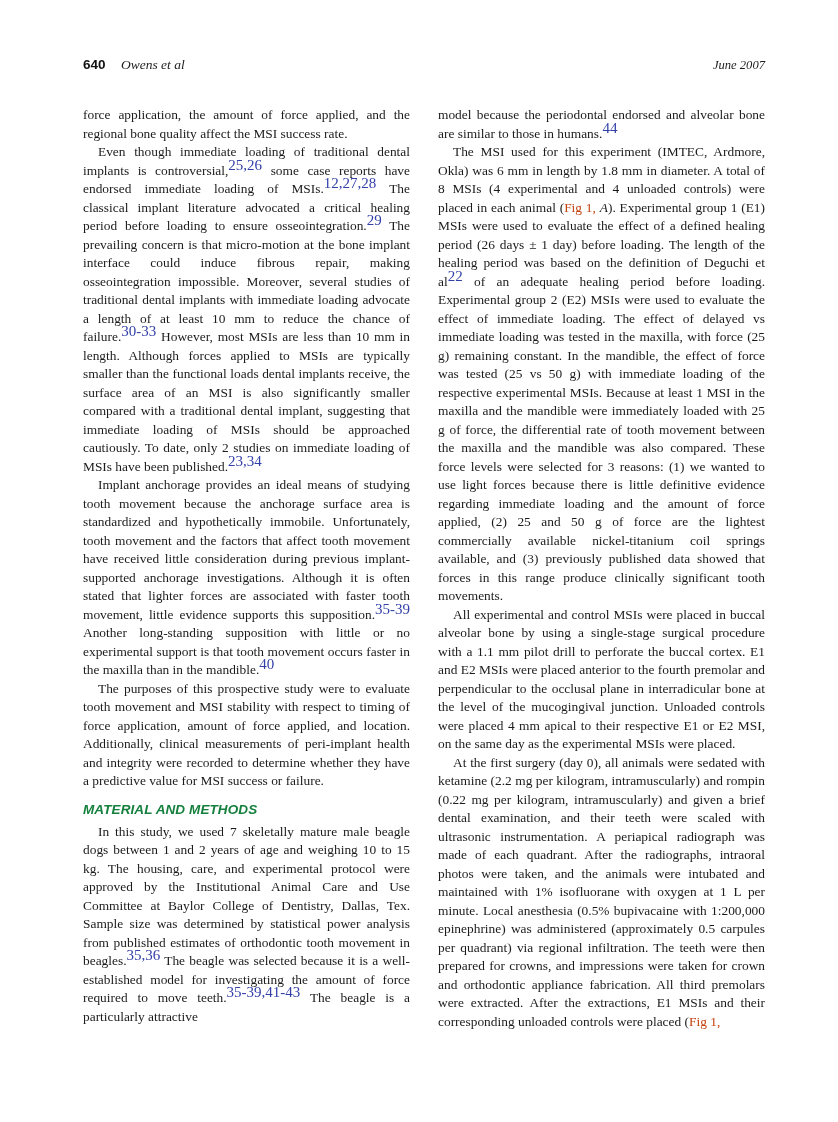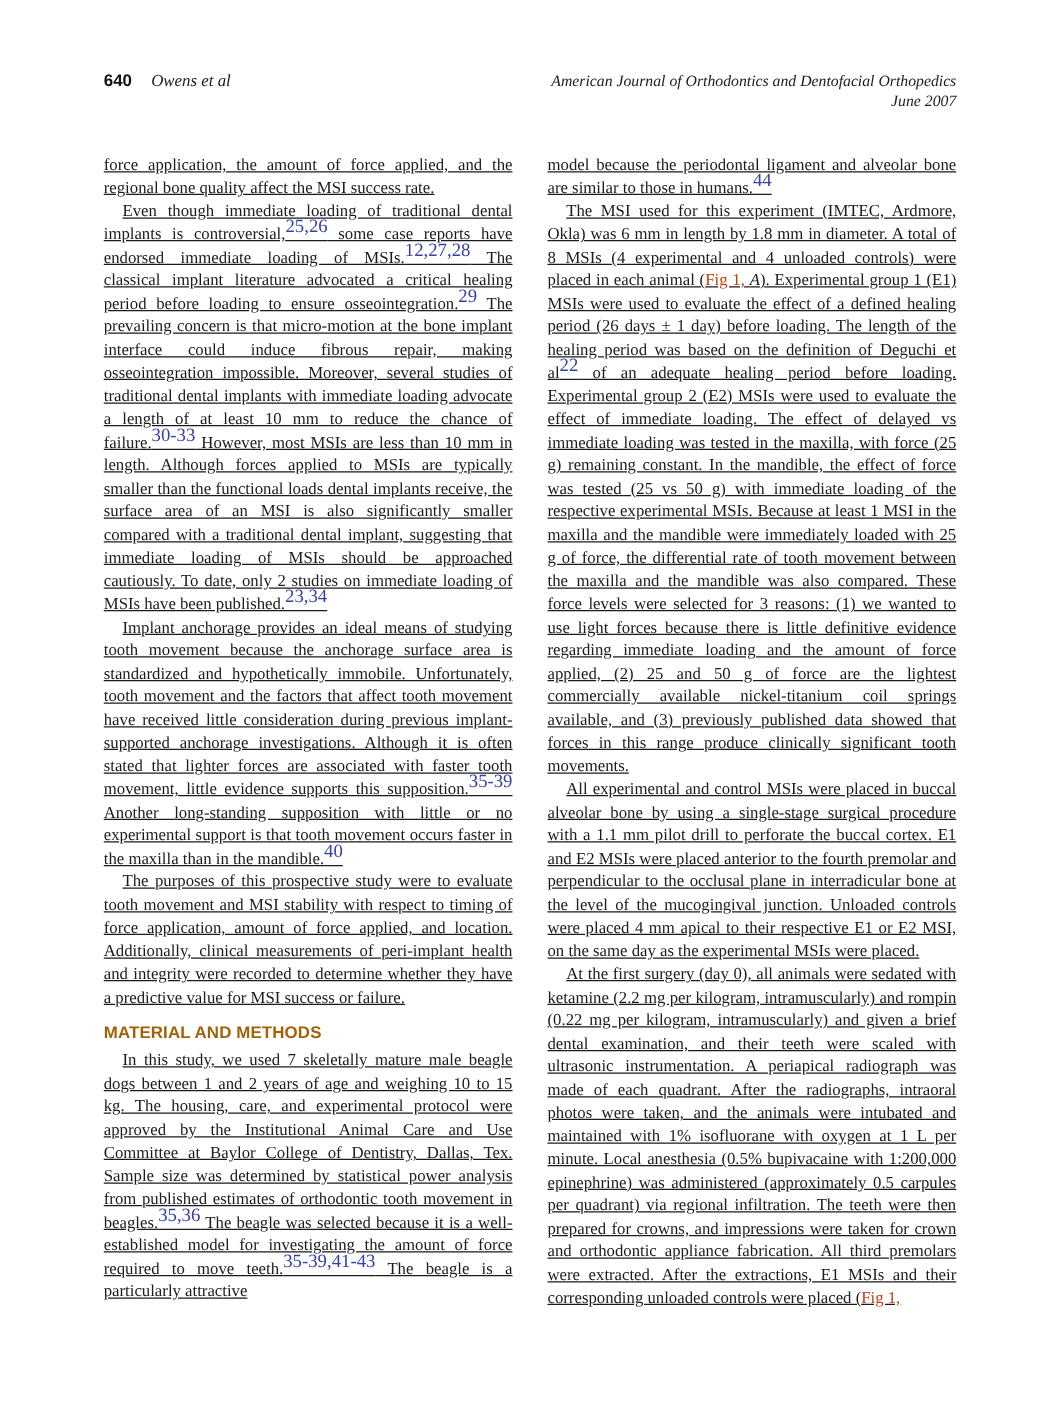--- a/index.html
+++ b/index.html
@@ -34,64 +34,63 @@
     line-height: 1.3;
     white-space: nowrap;
   }
   .columns { display: flex; gap: 28px; margin-top: 33px; }
   .col { width: 327px; }
   .col p {
     margin: 0;
     font-size: 13.4px;
     line-height: 18.5px;
     text-align: justify;
-    text-decoration: underline;
   }
   .col p.indent { text-indent: 15px; }
   .col sup {
     font-size: 15px;
     line-height: 0;
     vertical-align: super;
     color: #3340a8;
   }
   .fig-link { color: #c2410c; }
   .it { font-style: italic; }
   .col h2 {
     font-family: "Liberation Sans", sans-serif;
     font-size: 13.5px;
     font-weight: 700;
-    color: #a16207;
+    color: #15803d;
     margin: 11px 0 6px 0;
     letter-spacing: 0.1px;
+    font-style: italic;
   }
 </style>
 </head>
 <body>
 
 <div class="page">
   <div class="running-header">
     <div class="header-left">
       <span class="page-num">640</span>
       <span class="running-authors">Owens et al</span>
     </div>
     <div class="header-right">
-      <div>American Journal of Orthodontics and Dentofacial Orthopedics</div>
       <div>June 2007</div>
     </div>
   </div>
 
   <div class="columns">
     <div class="col">
         <p><span>force application, the amount of force applied, and the regional bone quality affect the MSI success rate.</span></p>
         <p class="indent"><span>Even though immediate loading of traditional dental implants is controversial,</span><sup>25,26</sup><span> some case reports have endorsed immediate loading of MSIs.</span><sup>12,27,28</sup><span> The classical implant literature advocated a critical healing period before loading to ensure osseointegration.</span><sup>29</sup><span> The prevailing concern is that micro-motion at the bone implant interface could induce fibrous repair, making osseointegration impossible. Moreover, several studies of traditional dental implants with immediate loading advocate a length of at least 10 mm to reduce the chance of failure.</span><sup>30-33</sup><span> However, most MSIs are less than 10 mm in length. Although forces applied to MSIs are typically smaller than the functional loads dental implants receive, the surface area of an MSI is also significantly smaller compared with a traditional dental implant, suggesting that immediate loading of MSIs should be approached cautiously. To date, only 2 studies on immediate loading of MSIs have been published.</span><sup>23,34</sup></p>
         <p class="indent"><span>Implant anchorage provides an ideal means of studying tooth movement because the anchorage surface area is standardized and hypothetically immobile. Unfortunately, tooth movement and the factors that affect tooth movement have received little consideration during previous implant-supported anchorage investigations. Although it is often stated that lighter forces are associated with faster tooth movement, little evidence supports this supposition.</span><sup>35-39</sup><span> Another long-standing supposition with little or no experimental support is that tooth movement occurs faster in the maxilla than in the mandible.</span><sup>40</sup></p>
         <p class="indent"><span>The purposes of this prospective study were to evaluate tooth movement and MSI stability with respect to timing of force application, amount of force applied, and location. Additionally, clinical measurements of peri-implant health and integrity were recorded to determine whether they have a predictive value for MSI success or failure.</span></p>
         <h2>MATERIAL AND METHODS</h2>
         <p class="indent"><span>In this study, we used 7 skeletally mature male beagle dogs between 1 and 2 years of age and weighing 10 to 15 kg. The housing, care, and experimental protocol were approved by the Institutional Animal Care and Use Committee at Baylor College of Dentistry, Dallas, Tex. Sample size was determined by statistical power analysis from published estimates of orthodontic tooth movement in beagles.</span><sup>35,36</sup><span> The beagle was selected because it is a well-established model for investigating the amount of force required to move teeth.</span><sup>35-39,41-43</sup><span> The beagle is a particularly attractive</span></p>
       </div>
     <div class="col">
-        <p><span>model because the periodontal ligament and alveolar bone are similar to those in humans.</span><sup>44</sup></p>
+        <p><span>model because the periodontal endorsed and alveolar bone are similar to those in humans.</span><sup>44</sup></p>
         <p class="indent"><span>The MSI used for this experiment (IMTEC, Ardmore, Okla) was 6 mm in length by 1.8 mm in diameter. A total of 8 MSIs (4 experimental and 4 unloaded controls) were placed in each animal (</span><span class="fig-link">Fig 1,</span><span> </span><span class="it">A</span><span>). Experimental group 1 (E1) MSIs were used to evaluate the effect of a defined healing period (26 days ± 1 day) before loading. The length of the healing period was based on the definition of Deguchi et al</span><sup>22</sup><span> of an adequate healing period before loading. Experimental group 2 (E2) MSIs were used to evaluate the effect of immediate loading. The effect of delayed vs immediate loading was tested in the maxilla, with force (25 g) remaining constant. In the mandible, the effect of force was tested (25 vs 50 g) with immediate loading of the respective experimental MSIs. Because at least 1 MSI in the maxilla and the mandible were immediately loaded with 25 g of force, the differential rate of tooth movement between the maxilla and the mandible was also compared. These force levels were selected for 3 reasons: (1) we wanted to use light forces because there is little definitive evidence regarding immediate loading and the amount of force applied, (2) 25 and 50 g of force are the lightest commercially available nickel-titanium coil springs available, and (3) previously published data showed that forces in this range produce clinically significant tooth movements.</span></p>
         <p class="indent"><span>All experimental and control MSIs were placed in buccal alveolar bone by using a single-stage surgical procedure with a 1.1 mm pilot drill to perforate the buccal cortex. E1 and E2 MSIs were placed anterior to the fourth premolar and perpendicular to the occlusal plane in interradicular bone at the level of the mucogingival junction. Unloaded controls were placed 4 mm apical to their respective E1 or E2 MSI, on the same day as the experimental MSIs were placed.</span></p>
         <p class="indent"><span>At the first surgery (day 0), all animals were sedated with ketamine (2.2 mg per kilogram, intramuscularly) and rompin (0.22 mg per kilogram, intramuscularly) and given a brief dental examination, and their teeth were scaled with ultrasonic instrumentation. A periapical radiograph was made of each quadrant. After the radiographs, intraoral photos were taken, and the animals were intubated and maintained with 1% isofluorane with oxygen at 1 L per minute. Local anesthesia (0.5% bupivacaine with 1:200,000 epinephrine) was administered (approximately 0.5 carpules per quadrant) via regional infiltration. The teeth were then prepared for crowns, and impressions were taken for crown and orthodontic appliance fabrication. All third premolars were extracted. After the extractions, E1 MSIs and their corresponding unloaded controls were placed (</span><span class="fig-link">Fig 1,</span></p>
       </div>
   </div>
 </div>
 
 </body></html>

